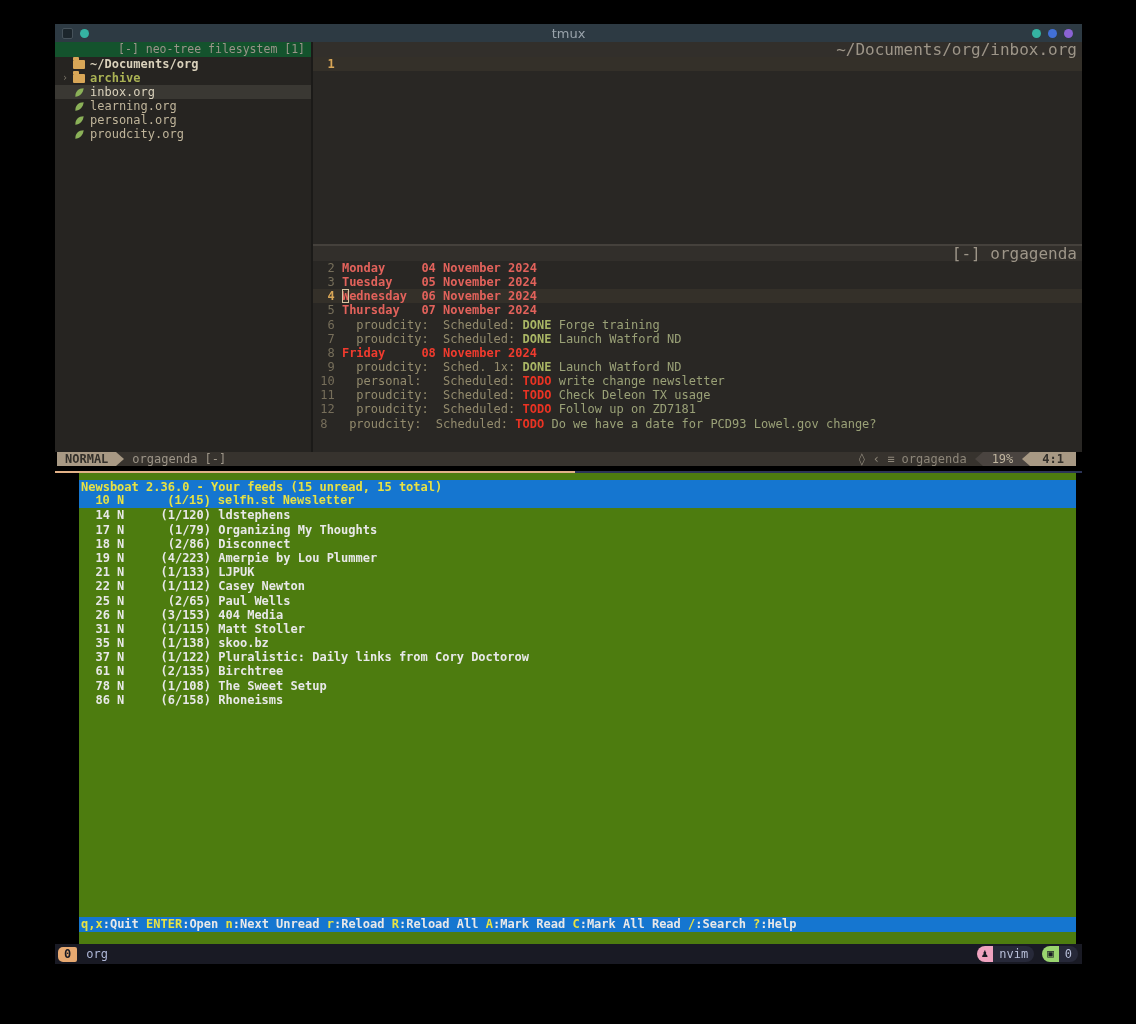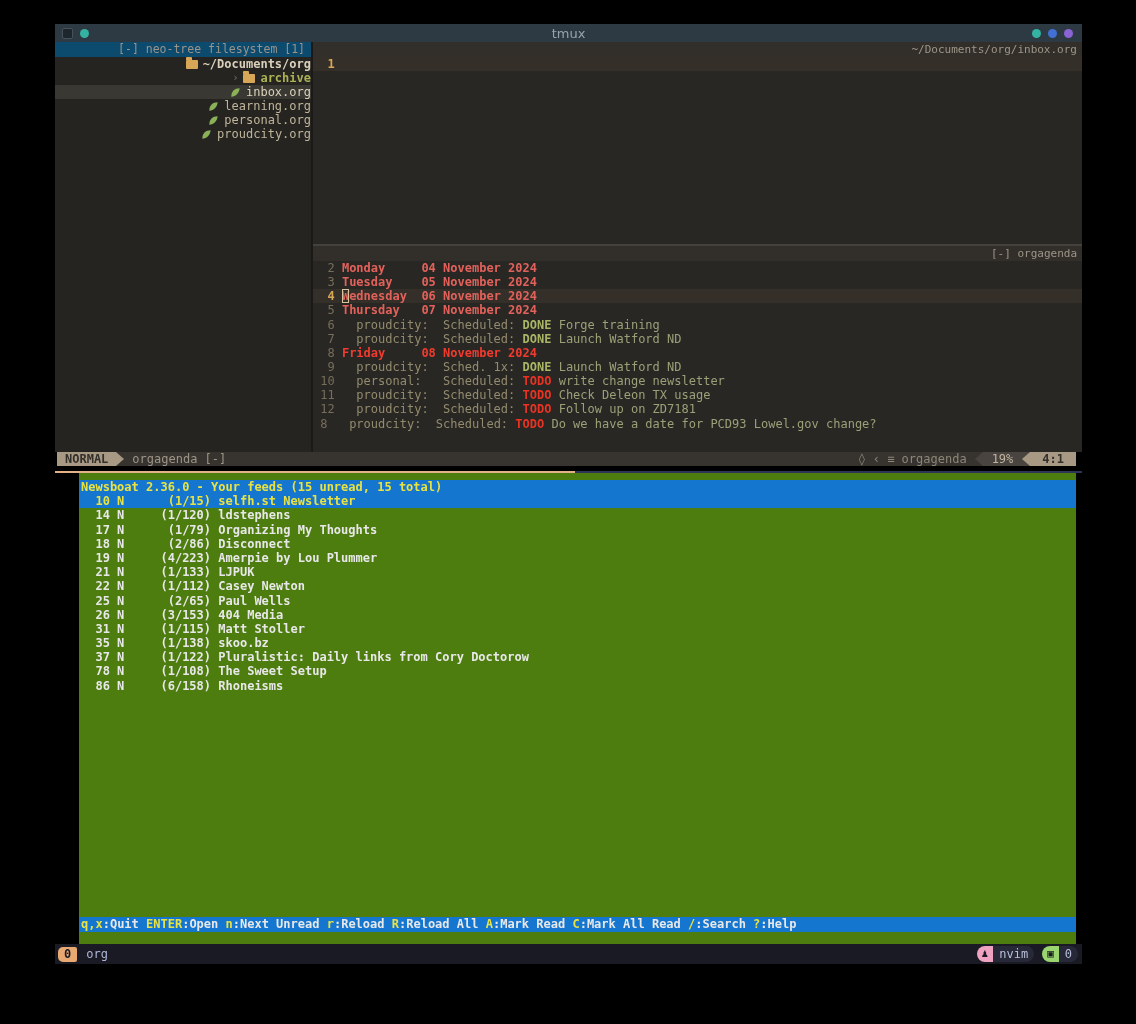--- a/index.html
+++ b/index.html
@@ -20,38 +20,38 @@
             font-family:"DejaVu Sans",sans-serif;}
   .tb-right{margin-left:auto;display:flex;align-items:center;gap:7px;margin-right:9px;z-index:2;}
 
   
   .term{position:absolute;top:18px;left:0;right:0;bottom:20px;background:#000;font-size:12px;}
 
   
   .nvim{position:absolute;top:0;left:0;right:0;height:428px;}
   .neotree{position:absolute;left:0;top:0;width:256px;height:410px;background:var(--neotree-bg);
            border-right:2px solid #1b1a18;color:#bfb49a;}
-  .nt-header{height:15px;line-height:15px;background:#0c4a6e;color:#9b948a;text-align:right;
+  .nt-header{height:15px;line-height:15px;background:#14532d;color:#9b948a;text-align:right;
              padding-right:6px;font-size:11.5px;}
-  .nt-row{height:14px;line-height:14px;display:flex;align-items:center;white-space:pre;justify-content:flex-end;}
+  .nt-row{height:14px;line-height:14px;display:flex;align-items:center;white-space:pre;}
   .nt-row.sel{background:#3a3833;}
   .nt-exp{display:inline-block;width:12px;text-align:center;color:#7a7468;font-size:10px;padding-left:4px;}
   .icon-folder{display:inline-block;width:12px;height:9px;background:#d8a657;border-radius:1px;
                position:relative;margin:0 5px 0 2px;flex:none;}
   .icon-folder::before{content:"";position:absolute;top:-3px;left:0;width:6px;height:3px;
                background:#d8a657;border-radius:1px 1px 0 0;}
   .icon-org{display:inline-block;width:11px;height:11px;margin:0 5px 0 3px;flex:none;}
   .nt-root-label{color:#d9d1bb;font-weight:bold;}
   .nt-label{color:#bfb49a;}
   .nt-label.folder{color:#aab254;font-weight:bold;}
   .nt-row.sel .nt-label{color:#d9d1bb;}
 
   .editor{position:absolute;left:258px;right:0;top:0;height:410px;background:var(--editor-bg);}
   .winbar{height:15px;line-height:15px;background:#322f2b;color:var(--winbar-text);
-          text-align:right;padding-right:5px;font-size:11px;white-space:pre;}
+          text-align:right;padding-right:5px;font-size:16px;white-space:pre;}
   .win-inbox{height:202px;overflow:hidden;}
   .cursorline-row{height:14px;line-height:14px;background:var(--cursorline);white-space:pre;}
   .gut{display:inline-block;color:var(--linenr);white-space:pre;}
   .curnum{color:var(--active-linenr);font-weight:bold;}
   .hdivider{height:2px;background:#45413c;}
   .win-agenda{overflow:hidden;}
   .ag-line{height:14.15px;line-height:14.15px;white-space:pre;}
   .ag-line.cur{background:var(--cursorline);}
   .ag-header{color:#d9d2bd;font-weight:bold;}
   .ag-day{color:var(--day-red);font-weight:bold;}
@@ -82,21 +82,21 @@
   .pane-border{position:absolute;top:428px;left:0;right:0;height:3px;display:flex;}
   .pb-left{width:520px;background:var(--peach-border);height:2px;margin-top:1px;}
   .pb-right{flex:1;background:var(--navy-border);height:2px;margin-top:1px;}
 
   
   .newsboat{position:absolute;top:431px;left:0;right:6px;bottom:0;background:#4d7c0f;
             font-weight:bold;color:var(--nb-white);margin-left:24px;}
   .nb-title{margin-top:7px;height:14.2px;line-height:14.2px;background:var(--nb-blue);
             color:var(--nb-yellow);padding-left:2px;white-space:pre;}
   .nb-row{height:14.2px;line-height:14.2px;white-space:pre;padding-left:2px;}
-  .nb-row.sel{background:var(--nb-blue);color:var(--nb-yellow);}
+  .nb-row.sel{background:var(--nb-blue);color:var(--nb-yellow);font-family:Liberation Mono, monospace;}
   .nb-help{position:absolute;top:444px;left:0;right:0;height:15px;line-height:15px;
            background:var(--nb-blue);padding-left:2px;white-space:pre;}
   .nb-key{color:var(--nb-yellow);}
   .nb-desc{color:var(--nb-white);}
 
   
   .tmuxbar{position:absolute;left:0;right:0;bottom:0;height:20px;background:var(--tmuxbar-bg);
            display:flex;align-items:center;font-size:12px;}
   .chip0{background:var(--accent-orange);color:#191a24;font-weight:bold;height:15px;line-height:15px;
          padding:0 6px;border-radius:5px 2px 2px 5px;margin-left:3px;}
@@ -207,20 +207,21 @@
             <div class="nb-row">  17 N      (1/79) Organizing My Thoughts</div>
             <div class="nb-row">  18 N      (2/86) Disconnect</div>
             <div class="nb-row">  19 N     (4/223) Amerpie by Lou Plummer</div>
             <div class="nb-row">  21 N     (1/133) LJPUK</div>
             <div class="nb-row">  22 N     (1/112) Casey Newton</div>
             <div class="nb-row">  25 N      (2/65) Paul Wells</div>
             <div class="nb-row">  26 N     (3/153) 404 Media</div>
             <div class="nb-row">  31 N     (1/115) Matt Stoller</div>
             <div class="nb-row">  35 N     (1/138) skoo.bz</div>
             <div class="nb-row">  37 N     (1/122) Pluralistic: Daily links from Cory Doctorow</div>
+            <div class="nb-row">  61 N     (2/135) Birchtree</div>
             <div class="nb-row">  78 N     (1/108) The Sweet Setup</div>
             <div class="nb-row">  86 N     (6/158) Rhoneisms</div>
           </div>
         <div class="nb-help" id="nb-help"><span><span class="nb-key">q,x</span><span class="nb-desc">:Quit</span></span> <span><span class="nb-key">ENTER</span><span class="nb-desc">:Open</span></span> <span><span class="nb-key">n</span><span class="nb-desc">:Next Unread</span></span> <span><span class="nb-key">r</span><span class="nb-desc">:Reload</span></span> <span><span class="nb-key">R</span><span class="nb-desc">:Reload All</span></span> <span><span class="nb-key">A</span><span class="nb-desc">:Mark Read</span></span> <span><span class="nb-key">C</span><span class="nb-desc">:Mark All Read</span></span> <span><span class="nb-key">/</span><span class="nb-desc">:Search</span></span> <span><span class="nb-key">?</span><span class="nb-desc">:Help</span></span></div>
       </div>
     </div>
 
     <div class="tmuxbar">
       <span class="chip0">0</span>
       <span class="tmux-winname">org</span>

